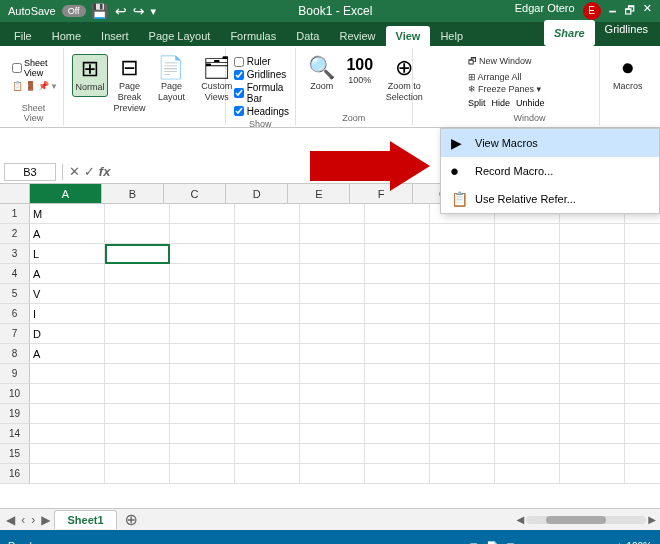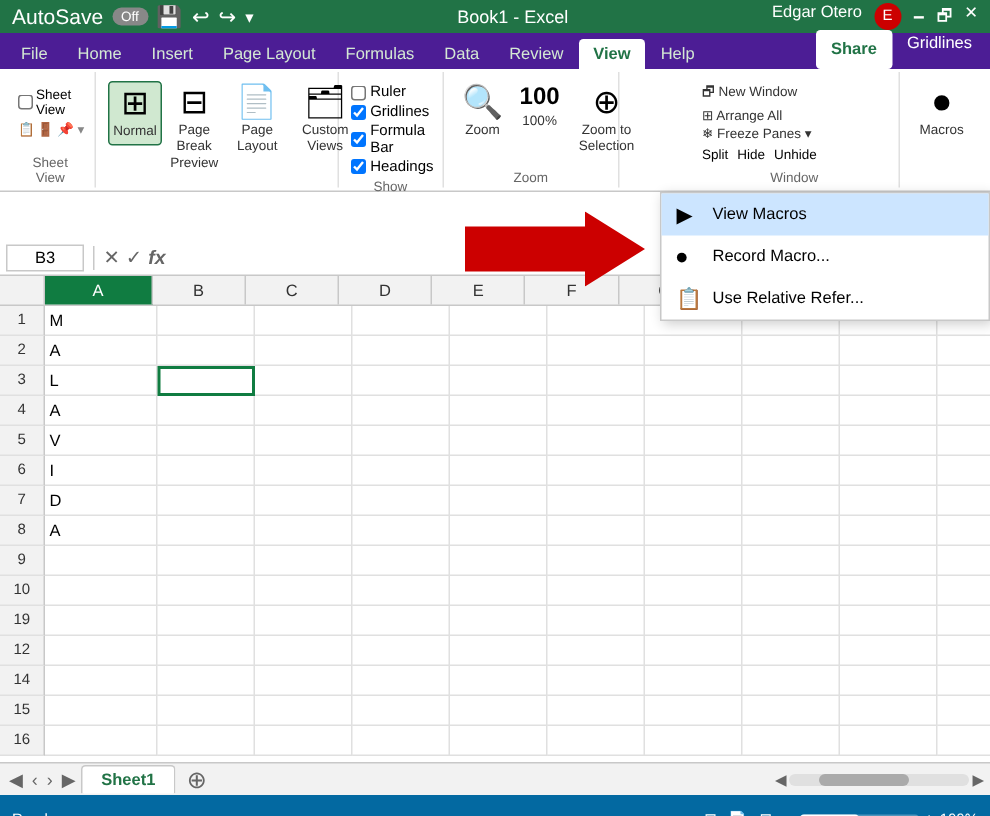--- a/index.html
+++ b/index.html
@@ -5,25 +5,25 @@
     * { margin: 0; padding: 0; box-sizing: border-box; }
     body { font-family: 'Segoe UI', Arial, sans-serif; font-size: 11px; background: #fff; width: 660px; height: 544px; overflow: hidden; user-select: none; }
 
     
     .title-bar { height: 22px; background: #217346; display: flex; align-items: center; justify-content: space-between; padding: 0 8px; color: white; font-size: 11px; }
     .title-bar-left { display: flex; align-items: center; gap: 6px; }
     .title-bar-center { flex: 1; text-align: center; font-size: 12px; }
     .title-bar-right { display: flex; gap: 8px; }
 
     
-    .ribbon-tabs { height: 24px; background: #4c1d95; display: flex; align-items: flex-end; padding: 0 4px; }
+    .ribbon-tabs { height: 24px; background: #14532d; display: flex; align-items: flex-end; padding: 0 4px; }
     .ribbon-tab { padding: 4px 10px; font-size: 11px; color: #d4e8d4; cursor: pointer; border-radius: 3px 3px 0 0; }
     .ribbon-tab.active { background: #fff; color: #217346; font-weight: 600; }
     .ribbon-tab-right { margin-left: auto; display: flex; gap: 2px; }
-    .share-btn { background: #fff; color: #217346; border: none; padding: 7px 10px; border-radius: 3px; font-size: 11px; cursor: pointer; font-weight: 600; }
+    .share-btn { background: #fff; color: #217346; border: none; padding: 7px 10px; border-radius: 3px; font-size: 11px; cursor: pointer; font-weight: 600; font-style: italic; }
     .comments-btn { color: white; font-size: 11px; cursor: pointer; padding: 3px 8px; }
 
     
     .ribbon { height: 82px; background: #fff; border-bottom: 1px solid #c8c8c8; display: flex; padding: 2px 4px; position: relative; }
     .ribbon-group { display: flex; flex-direction: column; align-items: flex-start; padding: 2px 8px; border-right: 1px solid #e0e0e0; min-width: 60px; }
     .ribbon-group:last-child { border-right: none; }
     .ribbon-group-label { font-size: 9px; color: #666; margin-top: auto; padding-top: 2px; text-align: center; width: 100%; }
     .ribbon-group-content { display: flex; gap: 2px; align-items: flex-start; flex: 1; padding-top: 4px; }
     .ribbon-btn { display: flex; flex-direction: column; align-items: center; padding: 3px 5px; cursor: pointer; border-radius: 3px; min-width: 36px; }
     .ribbon-btn.active { background: #d0e8d0; border: 1px solid #217346; }
@@ -81,21 +81,21 @@
     .c9 { width: 65px; }
     .c10 { width: 65px; }
     .c11 { width: 55px; }
   </style>
 </head>
 <body>
 
 <div class="title-bar">
   <div class="title-bar-left">
 
-    <span style="font-size:14px;">AutoSave</span>
+    <span style="font-size:11px;">AutoSave</span>
     <span style="background:#888;border-radius:8px;padding:1px 6px;font-size:9px;">Off</span>
 
     <span style="font-size:14px;">💾</span>
     <span style="font-size:14px;">↩</span>
     <span style="font-size:14px;">↪</span>
     <span style="font-size:11px;">▾</span>
   </div>
   <div class="title-bar-center">Book1 - Excel</div>
   <div class="title-bar-right">
     <span style="font-size:11px;">Edgar Otero</span>
@@ -414,34 +414,20 @@
         <div class="cell" style="min-width: 65px; width: 65px;"></div>
         <div class="cell" style="min-width: 65px; width: 65px;"></div>
         <div class="cell" style="min-width: 65px; width: 65px;"></div>
         <div class="cell" style="min-width: 65px; width: 65px;"></div>
         <div class="cell" style="min-width: 65px; width: 65px;"></div>
         <div class="cell" style="min-width: 65px; width: 65px;"></div>
         <div class="cell" style="min-width: 55px; width: 55px;"></div>
         <div style="flex: 1 1 0%; border-bottom: 1px solid rgb(224, 224, 224);"></div>
       </div>
       <div class="sheet-row">
-        <div class="row-num">12</div>
-        <div class="cell" style="min-width: 75px; width: 75px;"></div>
-        <div class="cell" style="min-width: 65px; width: 65px;"></div>
-        <div class="cell" style="min-width: 65px; width: 65px;"></div>
-        <div class="cell" style="min-width: 65px; width: 65px;"></div>
-        <div class="cell" style="min-width: 65px; width: 65px;"></div>
-        <div class="cell" style="min-width: 65px; width: 65px;"></div>
-        <div class="cell" style="min-width: 65px; width: 65px;"></div>
-        <div class="cell" style="min-width: 65px; width: 65px;"></div>
-        <div class="cell" style="min-width: 65px; width: 65px;"></div>
-        <div class="cell" style="min-width: 55px; width: 55px;"></div>
-        <div style="flex: 1 1 0%; border-bottom: 1px solid rgb(224, 224, 224);"></div>
-      </div>
-      <div class="sheet-row">
         <div class="row-num">14</div>
         <div class="cell" style="min-width: 75px; width: 75px;"></div>
         <div class="cell" style="min-width: 65px; width: 65px;"></div>
         <div class="cell" style="min-width: 65px; width: 65px;"></div>
         <div class="cell" style="min-width: 65px; width: 65px;"></div>
         <div class="cell" style="min-width: 65px; width: 65px;"></div>
         <div class="cell" style="min-width: 65px; width: 65px;"></div>
         <div class="cell" style="min-width: 65px; width: 65px;"></div>
         <div class="cell" style="min-width: 65px; width: 65px;"></div>
         <div class="cell" style="min-width: 65px; width: 65px;"></div>

